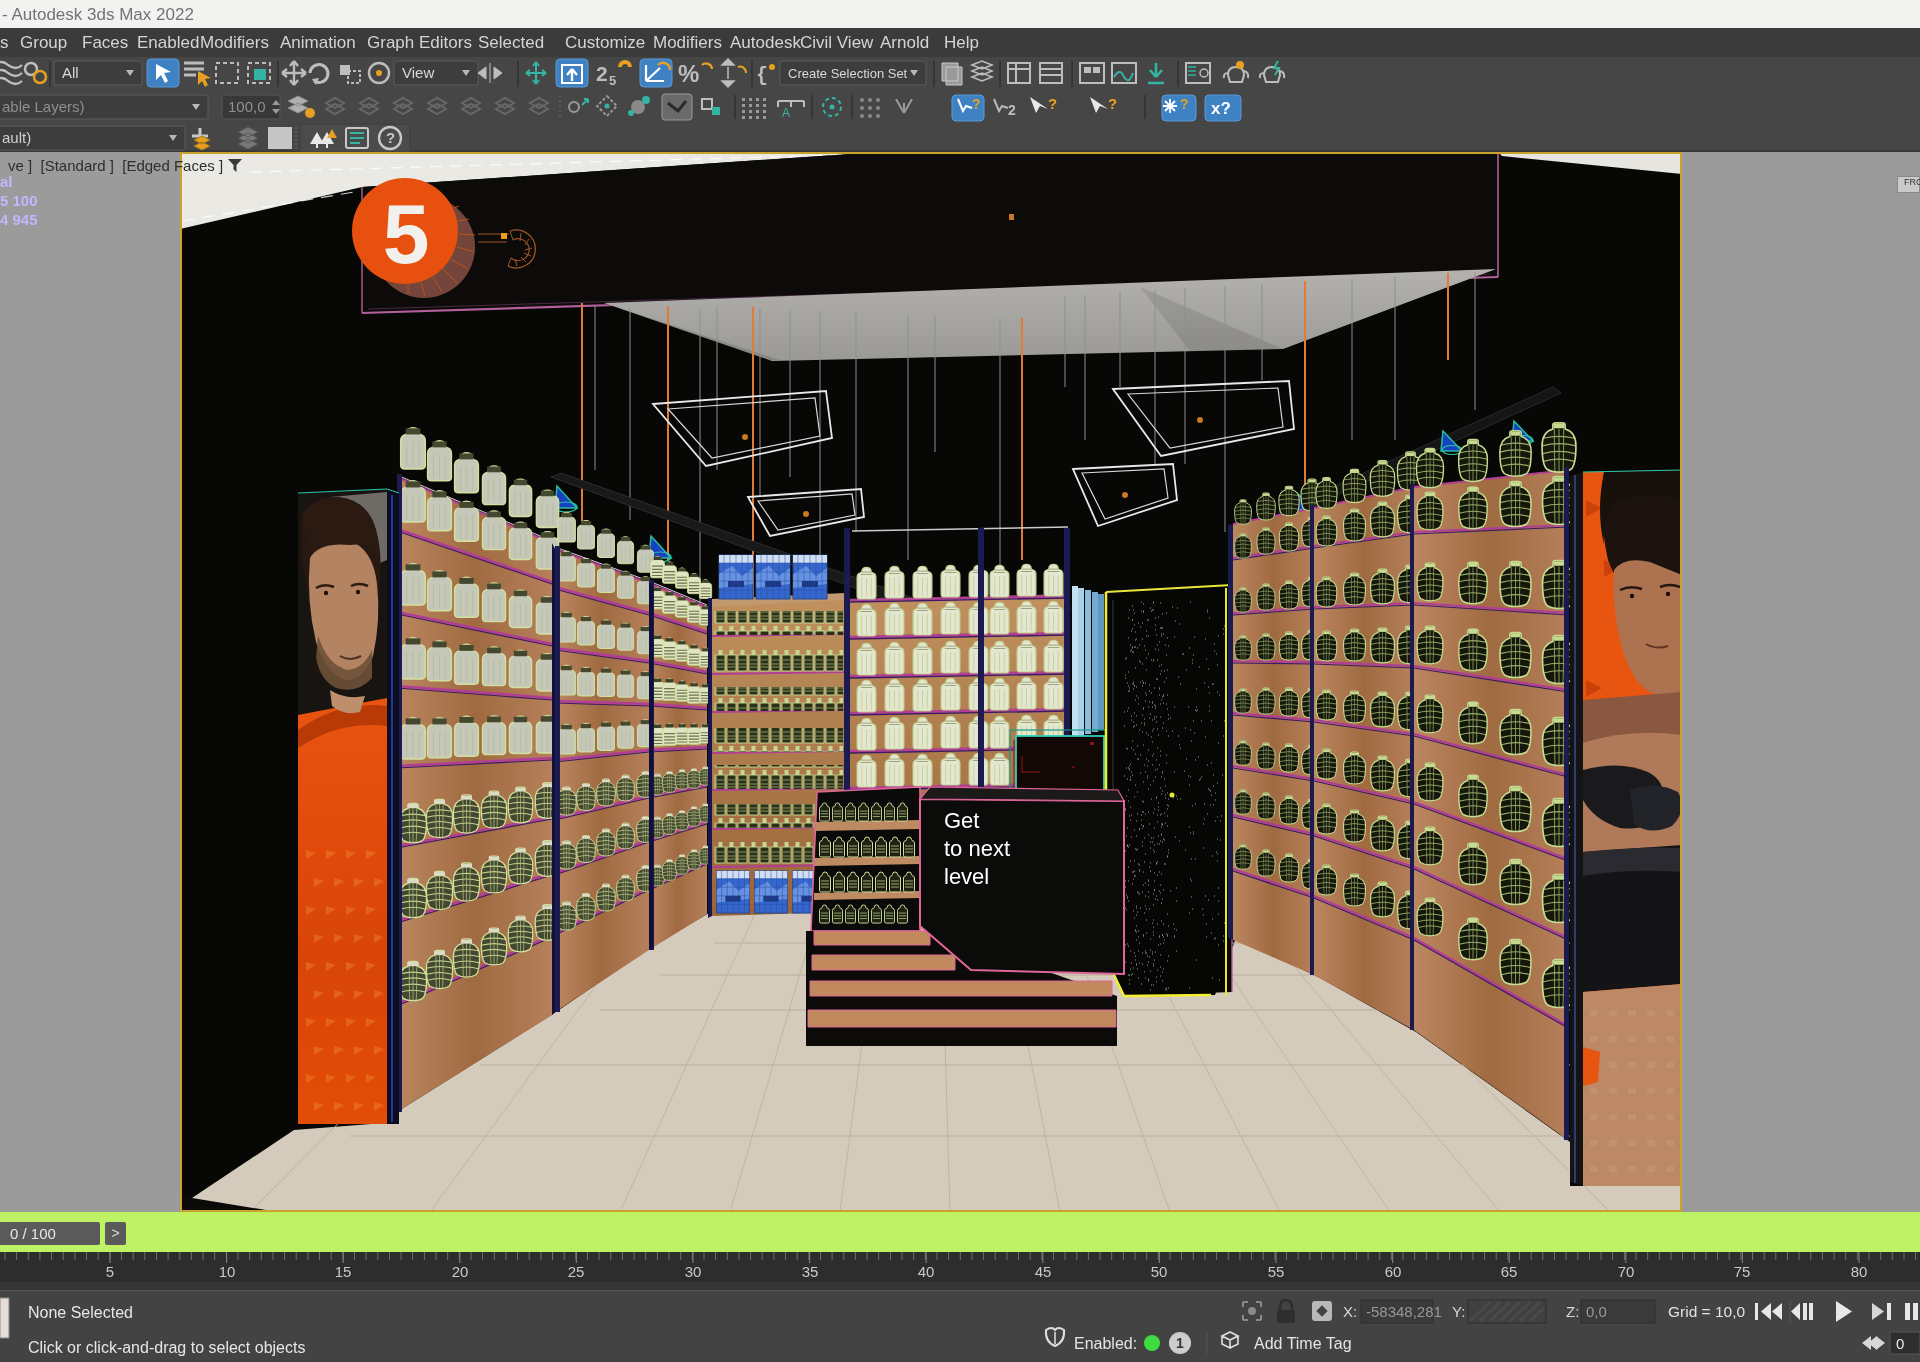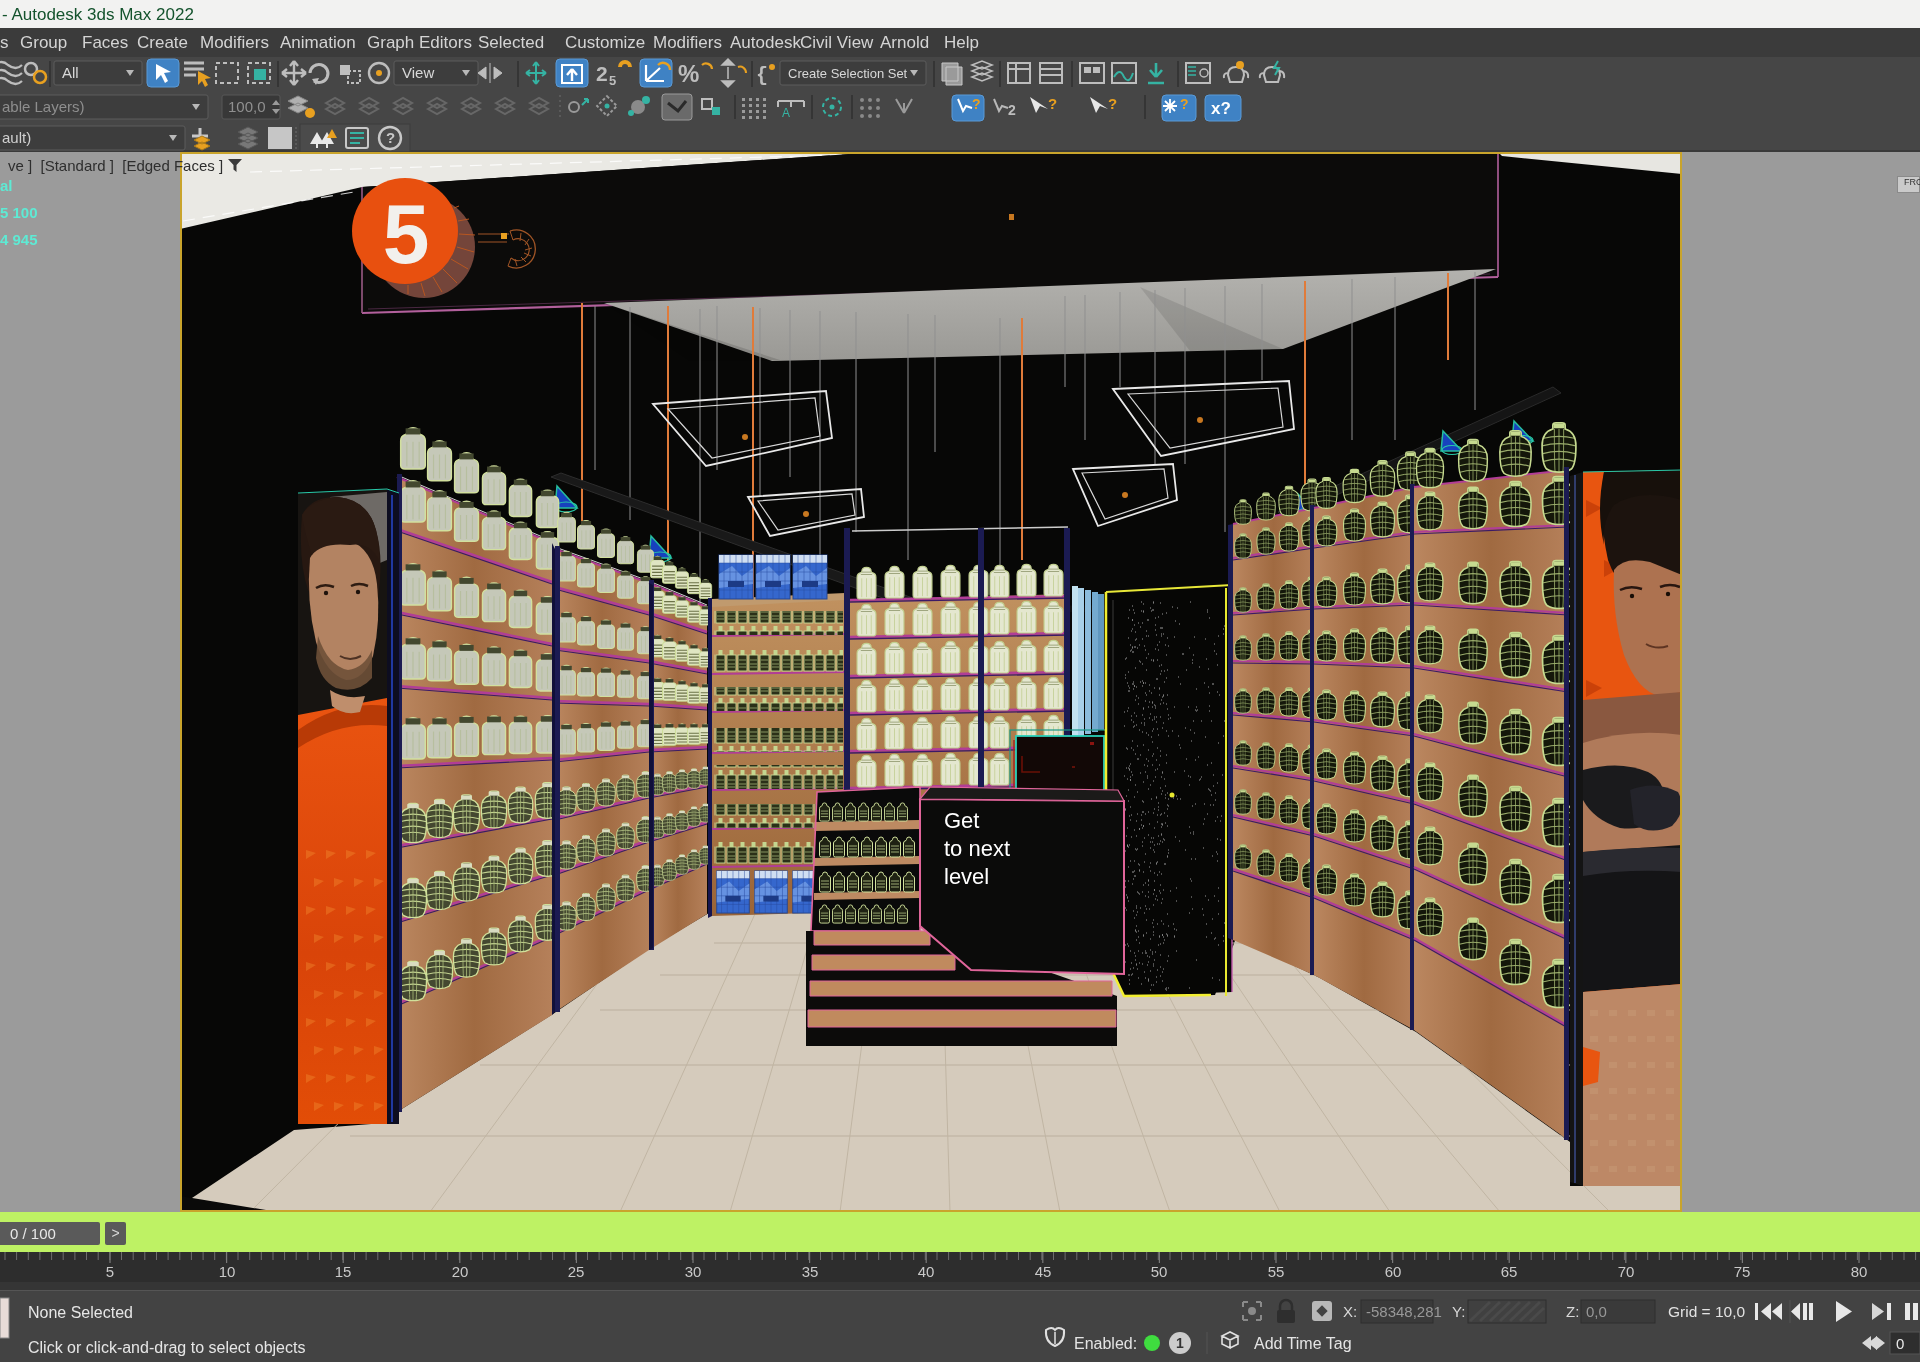--- a/index.html
+++ b/index.html
@@ -1,25 +1,25 @@
 <!DOCTYPE html>
 <html><head><meta charset="utf-8"><style>
 *{margin:0;padding:0;box-sizing:border-box}
 html,body{width:1920px;height:1362px;overflow:hidden;background:#454545;font-family:"Liberation Sans",sans-serif}
 .abs{position:absolute}
 </style></head>
 <body>
-<div class="abs" style="left:0;top:0;width:1920px;height:28px;background:#f2f2f1;color:#14532d;font-size:17px">
+<div class="abs" style="left:0;top:0;width:1920px;height:28px;background:#f2f2f1;color:#737373;font-size:17px">
     <span style="position:absolute;left:2px;top:5px">- Autodesk 3ds Max 2022</span>
   </div>
 <div class="abs" style="left:0;top:28px;width:1920px;height:29px;background:#3b3b3b;color:#d4d4d4;font-size:17px">
     <span style="position:absolute;left:0px;top:5px">s</span>
     <span style="position:absolute;left:20px;top:5px">Group</span>
     <span style="position:absolute;left:82px;top:5px">Faces</span>
-    <span style="position:absolute;left:137px;top:5px">Create</span>
+    <span style="position:absolute;left:137px;top:5px">Enabled</span>
     <span style="position:absolute;left:200px;top:5px">Modifiers</span>
     <span style="position:absolute;left:280px;top:5px">Animation</span>
     <span style="position:absolute;left:367px;top:5px">Graph Editors</span>
     <span style="position:absolute;left:478px;top:5px">Selected</span>
     <span style="position:absolute;left:565px;top:5px">Customize</span>
     <span style="position:absolute;left:653px;top:5px">Modifiers</span>
     <span style="position:absolute;left:730px;top:5px">Autodesk</span>
     <span style="position:absolute;left:800px;top:5px">Civil View</span>
     <span style="position:absolute;left:880px;top:5px">Arnold</span>
     <span style="position:absolute;left:944px;top:5px">Help</span>
@@ -850,21 +850,21 @@
 <polygon points="1570,476 1583,472 1583,1186 1570,1182" fill="#141414"></polygon>
 <path d="M1575,475 L1575,1183" stroke="#3a4a8a" stroke-width="1.5" fill="none"></path>
 <path d="M1583,472 L1682,470" stroke="#28c8a8" stroke-width="1" fill="none"></path>
 <rect x="181" y="153" width="1500" height="1058" fill="none" stroke="#c9a42c" stroke-width="2"></rect>
 </svg>
 <div class="abs" style="left:8px;top:157px;width:300px;font-size:15px;color:#2e2e2e;z-index:5">ve ]&nbsp; [Standard ]&nbsp; [Edged Faces ]
 <svg width="16" height="15" viewBox="0 0 16 15" style="vertical-align:-2px">
       <path d="M1,1 h14 l-5.5,6 v7 l-3,-2.5 v-4.5 z" fill="#3a3a3a"></path>
     </svg>
 </div>
-<div class="abs" style="left:0;top:172px;width:120px;font-size:15px;font-weight:bold;color:#5eead4;z-index:5;line-height:27px">al<br>5 100<br>4 945</div>
+<div class="abs" style="left:0;top:172px;width:120px;font-size:15px;font-weight:bold;color:#c4b5fd;z-index:5;line-height:19px">al<br>5 100<br>4 945</div>
 <div class="abs" style="left:0;top:1212px;width:1920px;height:40px;background:#bef264">
 <div class="abs" style="left:-20px;top:10px;width:120px;height:23px;background:#5a5a5a;border-radius:2px;color:#e8e8e8;font-size:15px;text-align:left;line-height:23px;padding-left:30px">0 / 100</div>
 <div class="abs" style="left:105px;top:10px;width:21px;height:23px;background:#5a5a5a;border-radius:2px;color:#d8d8d8;font-size:14px;text-align:center;line-height:22px">&gt;</div>
 </div>
 <svg style="position:absolute;left:0;top:1252px" width="1920" height="38" viewBox="0 0 1920 38">
 <rect width="1920" height="38" fill="#2d2d2d"></rect>
 <rect y="30" width="1920" height="8" fill="#353535"></rect>
 <path d="M5.0,0 L5.0,8 M16.6,0 L16.6,8 M28.3,0 L28.3,8 M39.9,0 L39.9,8 M51.6,0 L51.6,8 M63.2,0 L63.2,8 M74.9,0 L74.9,8 M86.5,0 L86.5,8 M98.2,0 L98.2,8 M109.9,0 L109.9,8 M121.5,0 L121.5,8 M133.2,0 L133.2,8 M144.8,0 L144.8,8 M156.5,0 L156.5,8 M168.1,0 L168.1,8 M179.8,0 L179.8,8 M191.4,0 L191.4,8 M203.1,0 L203.1,8 M214.7,0 L214.7,8 M226.4,0 L226.4,8 M238.0,0 L238.0,8 M249.7,0 L249.7,8 M261.3,0 L261.3,8 M273.0,0 L273.0,8 M284.6,0 L284.6,8 M296.2,0 L296.2,8 M307.9,0 L307.9,8 M319.5,0 L319.5,8 M331.2,0 L331.2,8 M342.8,0 L342.8,8 M354.5,0 L354.5,8 M366.1,0 L366.1,8 M377.8,0 L377.8,8 M389.4,0 L389.4,8 M401.1,0 L401.1,8 M412.7,0 L412.7,8 M424.4,0 L424.4,8 M436.0,0 L436.0,8 M447.7,0 L447.7,8 M459.3,0 L459.3,8 M471.0,0 L471.0,8 M482.6,0 L482.6,8 M494.3,0 L494.3,8 M505.9,0 L505.9,8 M517.6,0 L517.6,8 M529.2,0 L529.2,8 M540.9,0 L540.9,8 M552.5,0 L552.5,8 M564.2,0 L564.2,8 M575.8,0 L575.8,8 M587.5,0 L587.5,8 M599.1,0 L599.1,8 M610.8,0 L610.8,8 M622.4,0 L622.4,8 M634.1,0 L634.1,8 M645.7,0 L645.7,8 M657.4,0 L657.4,8 M669.0,0 L669.0,8 M680.7,0 L680.7,8 M692.3,0 L692.3,8 M704.0,0 L704.0,8 M715.6,0 L715.6,8 M727.3,0 L727.3,8 M738.9,0 L738.9,8 M750.6,0 L750.6,8 M762.2,0 L762.2,8 M773.9,0 L773.9,8 M785.5,0 L785.5,8 M797.2,0 L797.2,8 M808.8,0 L808.8,8 M820.5,0 L820.5,8 M832.1,0 L832.1,8 M843.8,0 L843.8,8 M855.4,0 L855.4,8 M867.1,0 L867.1,8 M878.7,0 L878.7,8 M890.4,0 L890.4,8 M902.0,0 L902.0,8 M913.7,0 L913.7,8 M925.3,0 L925.3,8 M937.0,0 L937.0,8 M948.6,0 L948.6,8 M960.3,0 L960.3,8 M971.9,0 L971.9,8 M983.6,0 L983.6,8 M995.2,0 L995.2,8 M1006.9,0 L1006.9,8 M1018.5,0 L1018.5,8 M1030.2,0 L1030.2,8 M1041.8,0 L1041.8,8 M1053.5,0 L1053.5,8 M1065.1,0 L1065.1,8 M1076.8,0 L1076.8,8 M1088.4,0 L1088.4,8 M1100.1,0 L1100.1,8 M1111.7,0 L1111.7,8 M1123.4,0 L1123.4,8 M1135.0,0 L1135.0,8 M1146.7,0 L1146.7,8 M1158.3,0 L1158.3,8 M1170.0,0 L1170.0,8 M1181.6,0 L1181.6,8 M1193.3,0 L1193.3,8 M1205.0,0 L1205.0,8 M1216.6,0 L1216.6,8 M1228.3,0 L1228.3,8 M1239.9,0 L1239.9,8 M1251.6,0 L1251.6,8 M1263.2,0 L1263.2,8 M1274.9,0 L1274.9,8 M1286.5,0 L1286.5,8 M1298.2,0 L1298.2,8 M1309.8,0 L1309.8,8 M1321.5,0 L1321.5,8 M1333.1,0 L1333.1,8 M1344.8,0 L1344.8,8 M1356.4,0 L1356.4,8 M1368.1,0 L1368.1,8 M1379.7,0 L1379.7,8 M1391.4,0 L1391.4,8 M1403.0,0 L1403.0,8 M1414.7,0 L1414.7,8 M1426.3,0 L1426.3,8 M1438.0,0 L1438.0,8 M1449.6,0 L1449.6,8 M1461.3,0 L1461.3,8 M1472.9,0 L1472.9,8 M1484.6,0 L1484.6,8 M1496.2,0 L1496.2,8 M1507.9,0 L1507.9,8 M1519.5,0 L1519.5,8 M1531.2,0 L1531.2,8 M1542.8,0 L1542.8,8 M1554.5,0 L1554.5,8 M1566.1,0 L1566.1,8 M1577.8,0 L1577.8,8 M1589.4,0 L1589.4,8 M1601.1,0 L1601.1,8 M1612.7,0 L1612.7,8 M1624.4,0 L1624.4,8 M1636.0,0 L1636.0,8 M1647.7,0 L1647.7,8 M1659.3,0 L1659.3,8 M1671.0,0 L1671.0,8 M1682.6,0 L1682.6,8 M1694.3,0 L1694.3,8 M1705.9,0 L1705.9,8 M1717.6,0 L1717.6,8 M1729.2,0 L1729.2,8 M1740.9,0 L1740.9,8 M1752.5,0 L1752.5,8 M1764.2,0 L1764.2,8 M1775.8,0 L1775.8,8 M1787.5,0 L1787.5,8 M1799.1,0 L1799.1,8 M1810.8,0 L1810.8,8 M1822.4,0 L1822.4,8 M1834.1,0 L1834.1,8 M1845.7,0 L1845.7,8 M1857.4,0 L1857.4,8 M1869.0,0 L1869.0,8 M1880.7,0 L1880.7,8 M1892.3,0 L1892.3,8 M1904.0,0 L1904.0,8 M1915.6,0 L1915.6,8 " stroke="#6e6e6e" stroke-width="1"></path>
 <path d="M110.0,0 L110.0,11 M226.6,0 L226.6,11 M343.2,0 L343.2,11 M459.8,0 L459.8,11 M576.4,0 L576.4,11 M693.0,0 L693.0,11 M809.6,0 L809.6,11 M926.2,0 L926.2,11 M1042.8,0 L1042.8,11 M1159.4,0 L1159.4,11 M1276.0,0 L1276.0,11 M1392.6,0 L1392.6,11 M1509.2,0 L1509.2,11 M1625.8,0 L1625.8,11 M1742.4,0 L1742.4,11 M1859.0,0 L1859.0,11 " stroke="#7a7a7a" stroke-width="1.2"></path>
 <text x="110" y="25" font-size="15" fill="#c9c9c9" text-anchor="middle" font-family="Liberation Sans, sans-serif">5</text>

